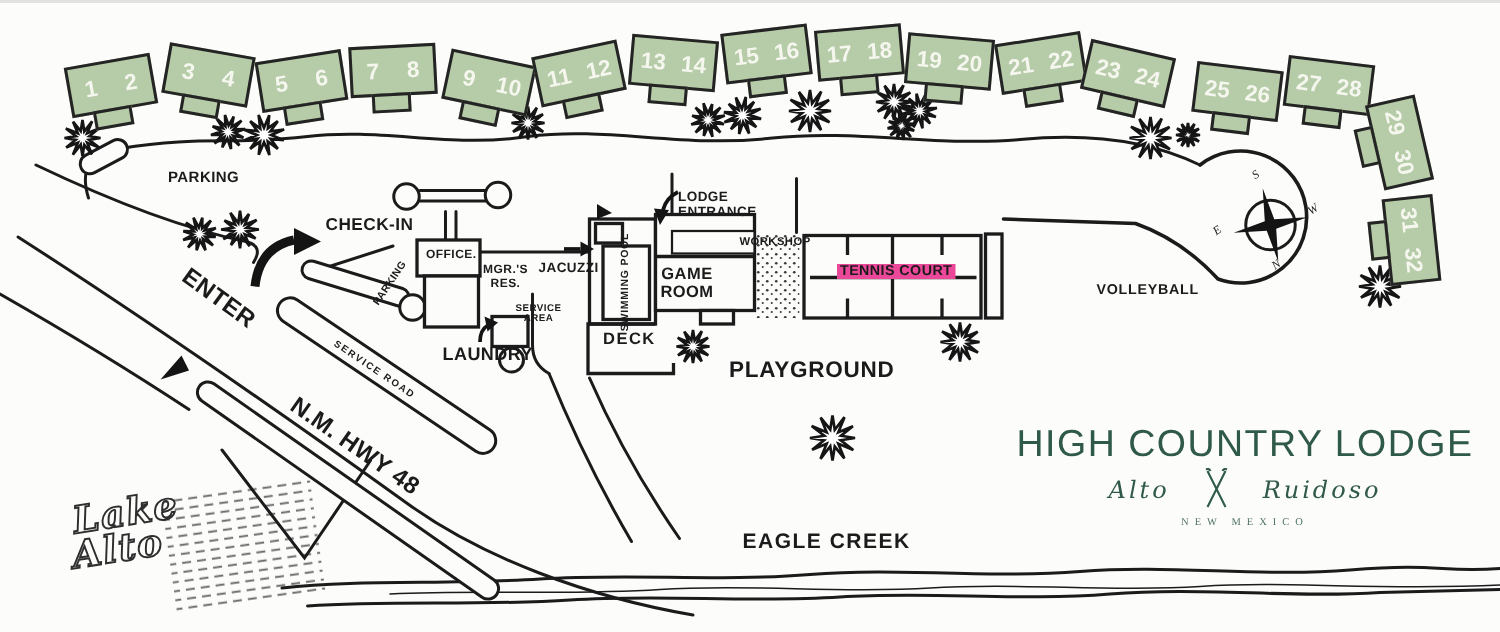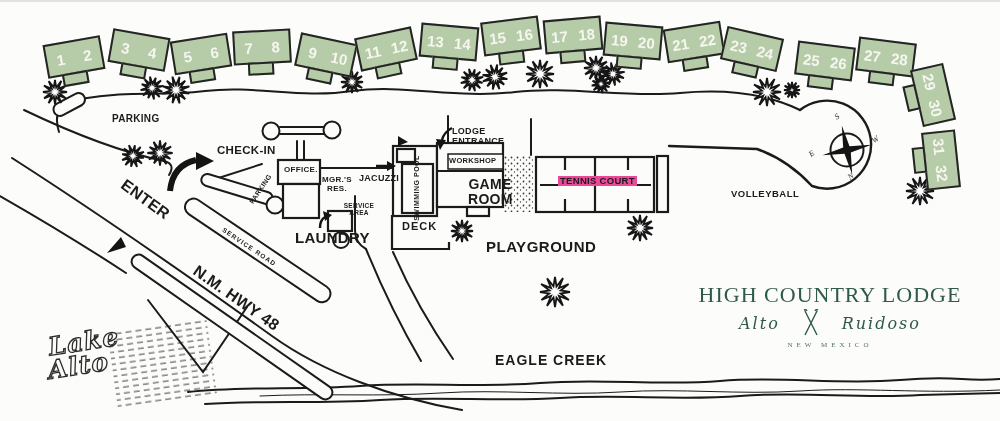--- a/index.html
+++ b/index.html
@@ -25,21 +25,21 @@
   
   .cmp{position:absolute;font-family:"Liberation Serif",serif;font-style:italic;font-size:8px;
        color:#222;transform:rotate(-35deg);}
   
   .lake-script{position:absolute;left:50px;top:330px;transform:rotate(-9deg);
        font-family:"DejaVu Serif",serif;font-style:italic;font-weight:bold;font-size:25px;
        line-height:.92;color:#fcfcfb;-webkit-text-stroke:1.3px #2e2e2e;letter-spacing:1px;}
   .lake-script .l2{margin-left:-4px;}
   
   .logo{position:absolute;left:660px;top:282px;width:340px;text-align:center;color:var(--logo,#2f5949);}
-  .logo-title{font-family:Liberation Serif, serif;font-size:22px;letter-spacing:1px;white-space:nowrap;}
+  .logo-title{font-family:Liberation Sans, sans-serif;font-size:25px;letter-spacing:1px;white-space:nowrap;}
   .logo-sub{display:flex;justify-content:center;align-items:center;gap:22px;
        font-family:"DejaVu Serif",serif;font-style:italic;font-size:16px;letter-spacing:2px;margin-top:1px;}
   .logo-state{font-family:"Liberation Serif",serif;font-size:7px;letter-spacing:4px;margin-top:4px;color:#517463;}
   .tennis-lbl{background:#ec4899;padding:0 2px;}
 </style>
 </head>
 <body>
 
 <div class="stage">
   <div class="topedge"></div>
@@ -251,30 +251,30 @@
 
   <div class="lbl" style="left:112px;top:113px;font-size:10px;">PARKING</div>
   <div class="lbl" style="left:217px;top:144px;font-size:11.5px;">CHECK-IN</div>
   <div class="lbl" style="left:128px;top:176px;font-size:16px;transform:rotate(36deg);">ENTER</div>
   <div class="lbl" style="left:248px;top:201px;font-size:7px;transform:rotate(-56deg);">PARKING</div>
   <div class="lbl" style="left:284px;top:166px;font-size:8px;">OFFICE.</div>
   <div class="lbl ctr" style="left:320px;top:176px;width:34px;font-size:8px;"><span>MGR.'S</span>
 <span>RES.</span></div>
   <div class="lbl" style="left:225px;top:226px;font-size:6.5px;letter-spacing:1.2px;transform:rotate(34deg);">SERVICE ROAD</div>
   <div class="lbl" style="left:200px;top:262px;font-size:16px;transform:rotate(35deg);">N.M. HWY 48</div>
-  <div class="lbl" style="left:295px;top:230px;font-size:15px;">LAUNDRY</div>
+  <div class="lbl" style="left:295px;top:230px;font-size:12px;">LAUNDRY</div>
   <div class="lbl ctr" style="left:341px;top:202px;width:36px;font-size:6.5px;"><span>SERVICE</span>
 <span>AREA</span></div>
   <div class="lbl" style="left:359px;top:130px;font-size:9px;margin-top:44px;">JACUZZI</div>
   <div class="lbl" style="left:452px;top:127px;font-size:9px;"><span>LODGE</span>
 <span>ENTRANCE</span></div>
   <div class="pool-lbl"><span>SWIMMING</span>
 <span>POOL</span></div>
-  <div class="lbl ctr" style="left:449px;top:157px;width:30px;font-size:7.5px;">WORKSHOP</div>
-  <div class="lbl ctr" style="left:468px;top:177px;width:44px;font-size:14px;"><span>GAME</span>
+  <div class="lbl ctr" style="left:449px;top:157px;width:30px;font-size:7.5px;padding-left:44px;">WORKSHOP</div>
+  <div class="lbl ctr" style="left:436px;top:177px;width:44px;font-size:11px;"><span>GAME</span>
 <span>ROOM</span></div>
   <div class="lbl" style="left:402px;top:220px;font-size:11px;letter-spacing:1px;">DECK</div>
   <div class="lbl tennis-lbl" style="left:558px;top:176px;font-size:9.5px;">TENNIS COURT</div>
   <div class="lbl" style="left:707px;top:189px;font-size:9.5px;letter-spacing:.5px;margin-left:24px;">VOLLEYBALL</div>
   <div class="lbl" style="left:486px;top:239px;font-size:15px;letter-spacing:.5px;">PLAYGROUND</div>
   <div class="lbl" style="left:451px;top:353px;font-size:14px;letter-spacing:1px;padding-left:44px;">EAGLE CREEK</div>
 
   <div class="lake-script">
     <div>Lake</div>
     <div class="l2">Alto</div>

